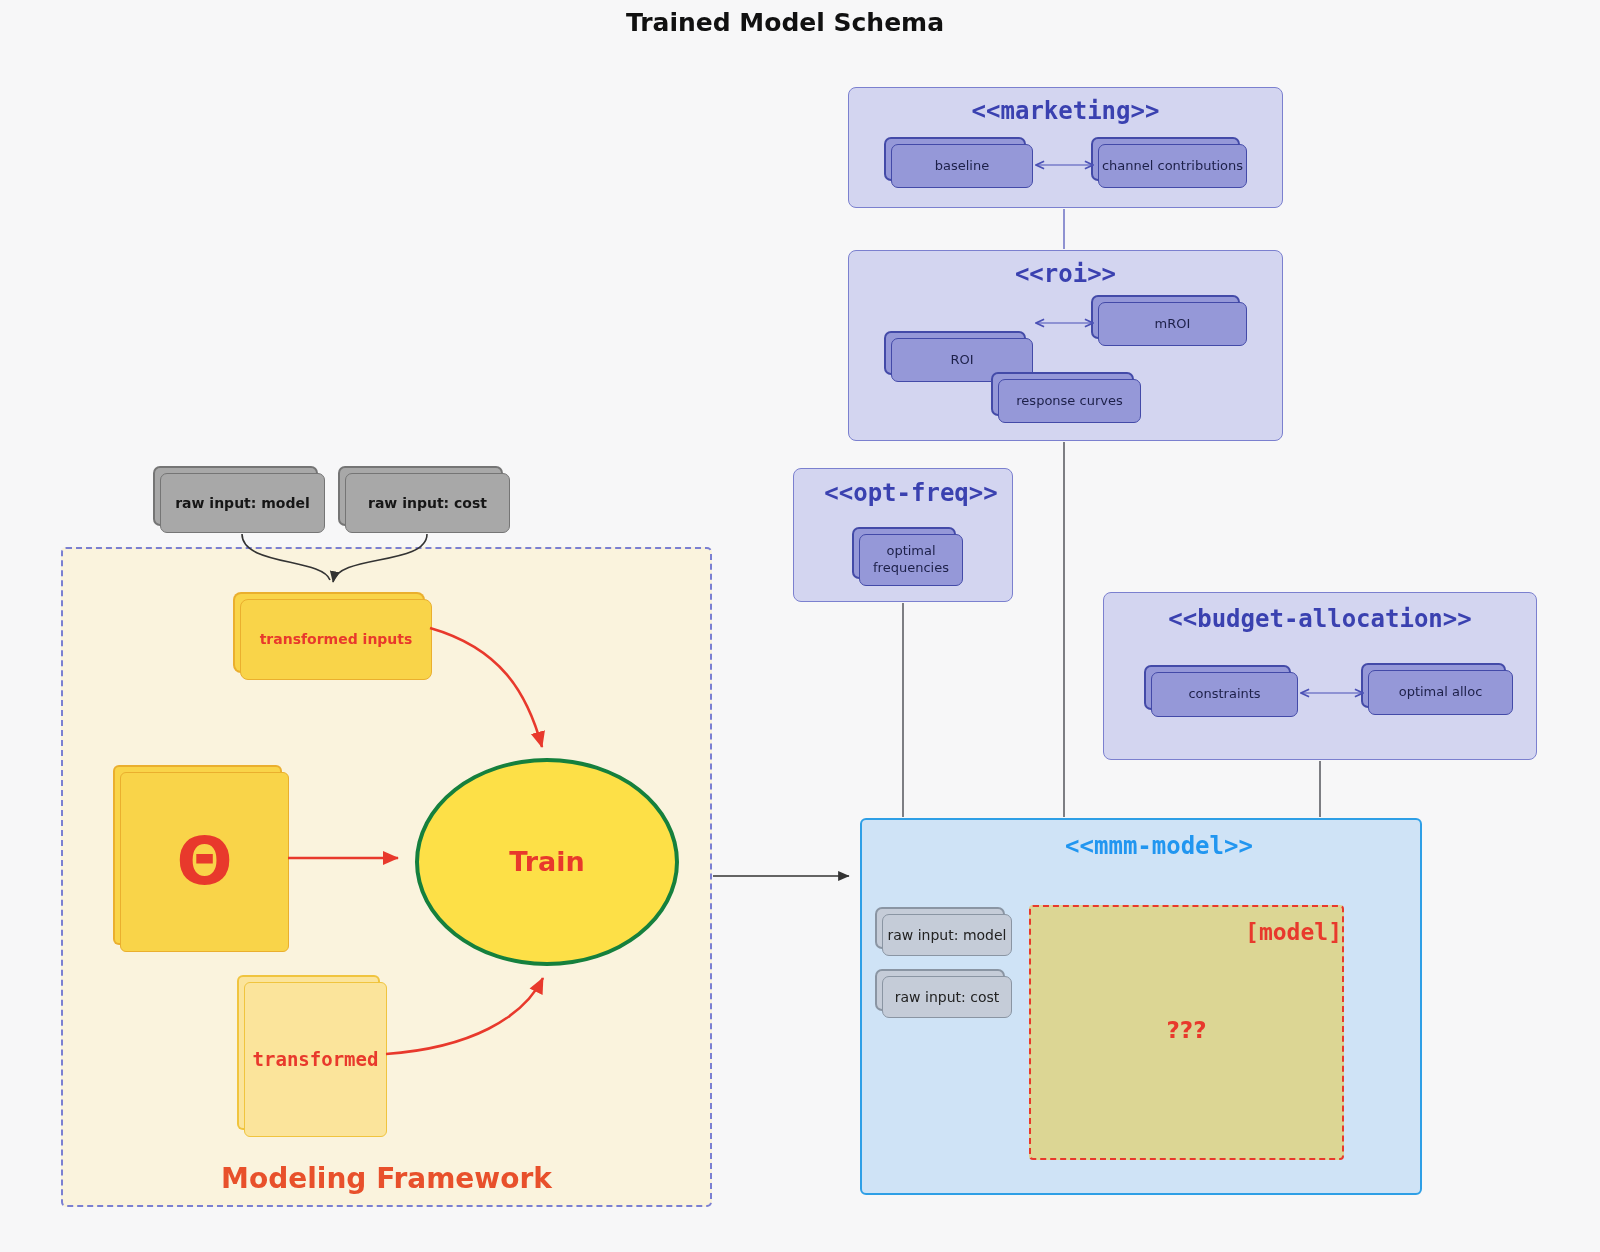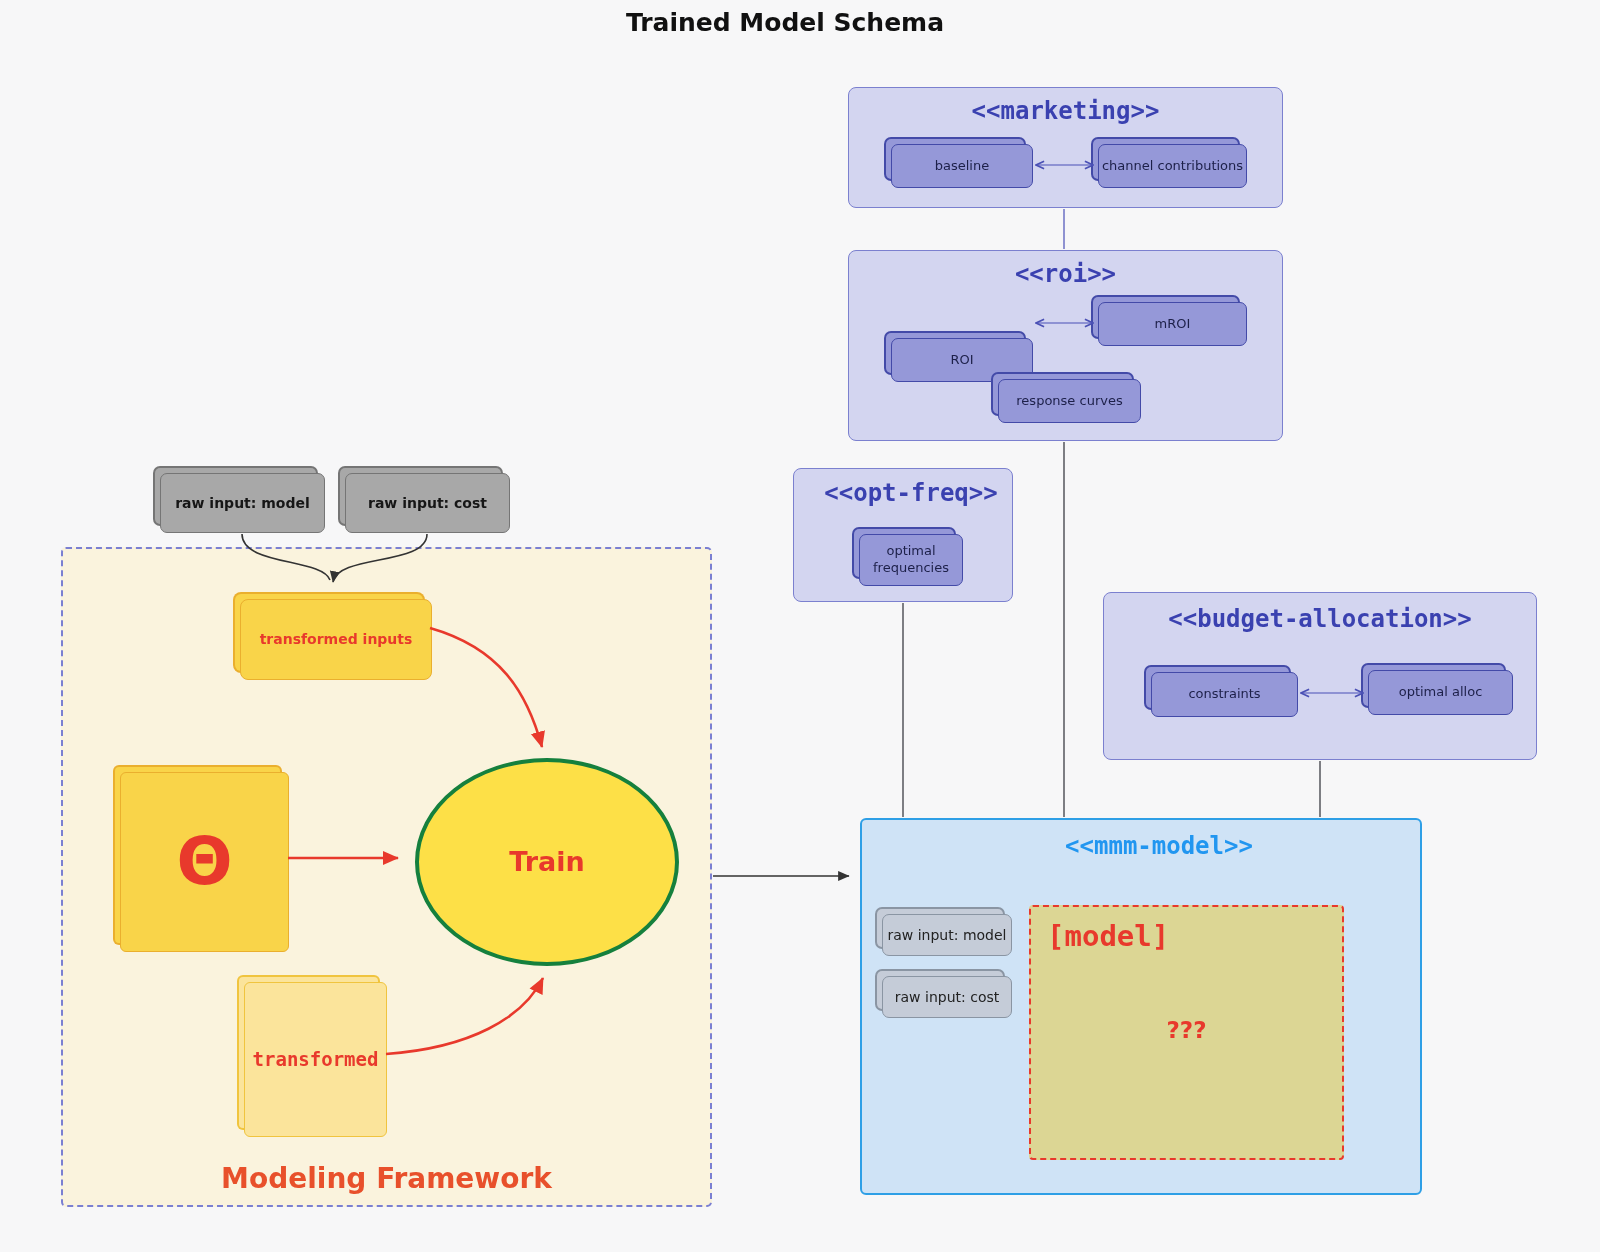--- a/index.html
+++ b/index.html
@@ -38,22 +38,22 @@
     --sf:var(--yellow-fill); --sb:var(--yellow-border);}
   .n-lightyellow{background:var(--lightyellow-fill);border:1.5px solid var(--lightyellow-border);border-radius:8px;
     --sf:var(--lightyellow-fill); --sb:var(--lightyellow-border);}
   .t-red-bold{color:var(--red);font-weight:700;font-size:14px;}
   .t-theta{color:var(--red);font-weight:900;font-size:66px;line-height:1;}
   .t-train{color:var(--red);font-weight:700;font-size:27px;}
   .t-hyper{color:var(--red);font-weight:700;font-size:19px;font-family:"DejaVu Sans Mono","Liberation Mono",monospace;}
   .ellipse{border-radius:50%;background:#fde047;border:4px solid #15803d;}
   .framework-label{position:absolute;text-align:center;font-size:28px;font-weight:700;color:var(--orange-red);}
   .model-box{position:absolute;background:var(--khaki-fill);border:2px dashed var(--red);border-radius:4px;}
-  .model-label{position:absolute;top:12px;left:16px;right:0;text-align:left;color:var(--red);font-weight:700;
-    font-size:29px;font-family:"DejaVu Sans Mono","Liberation Mono",monospace;}
+  .model-label{position:absolute;top:12px;left:16px;right:0;text-align:right;color:var(--red);font-weight:700;
+    font-size:23px;font-family:"DejaVu Sans Mono","Liberation Mono",monospace;}
   .model-unknown{position:absolute;top:110px;left:0;right:0;text-align:center;color:var(--red);font-weight:700;font-size:23px;}
   svg.wires{position:absolute;left:0;top:0;pointer-events:none;}
   .w-gray{stroke:var(--wire-gray);stroke-width:1.5;fill:none;}
   .w-purple{stroke:var(--wire-purple);stroke-width:1.5;fill:none;}
   .w-black{stroke:var(--wire-black);stroke-width:1.6;fill:none;}
   .w-red{stroke:var(--red);stroke-width:2.6;fill:none;}
   .w-thin{stroke:var(--rel-arrow-purple);stroke-width:1.2;fill:none;}
   .f-black{fill:var(--wire-black);}
   .f-red{fill:var(--red);}
   .s-purple{stroke:var(--rel-arrow-purple);stroke-width:1.6;fill:none;}

